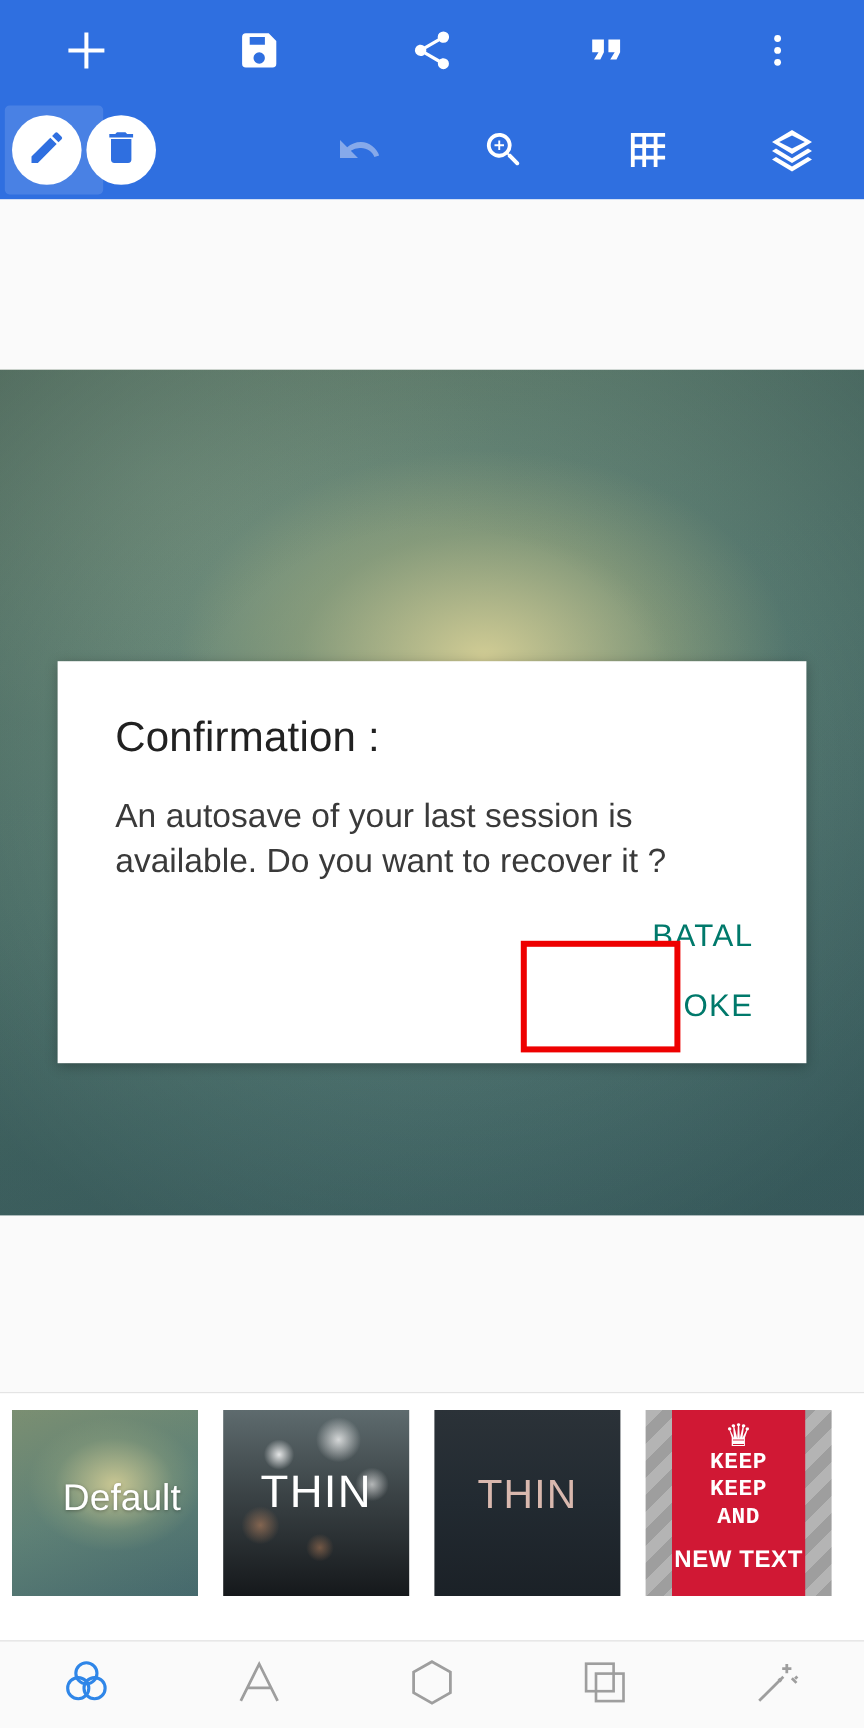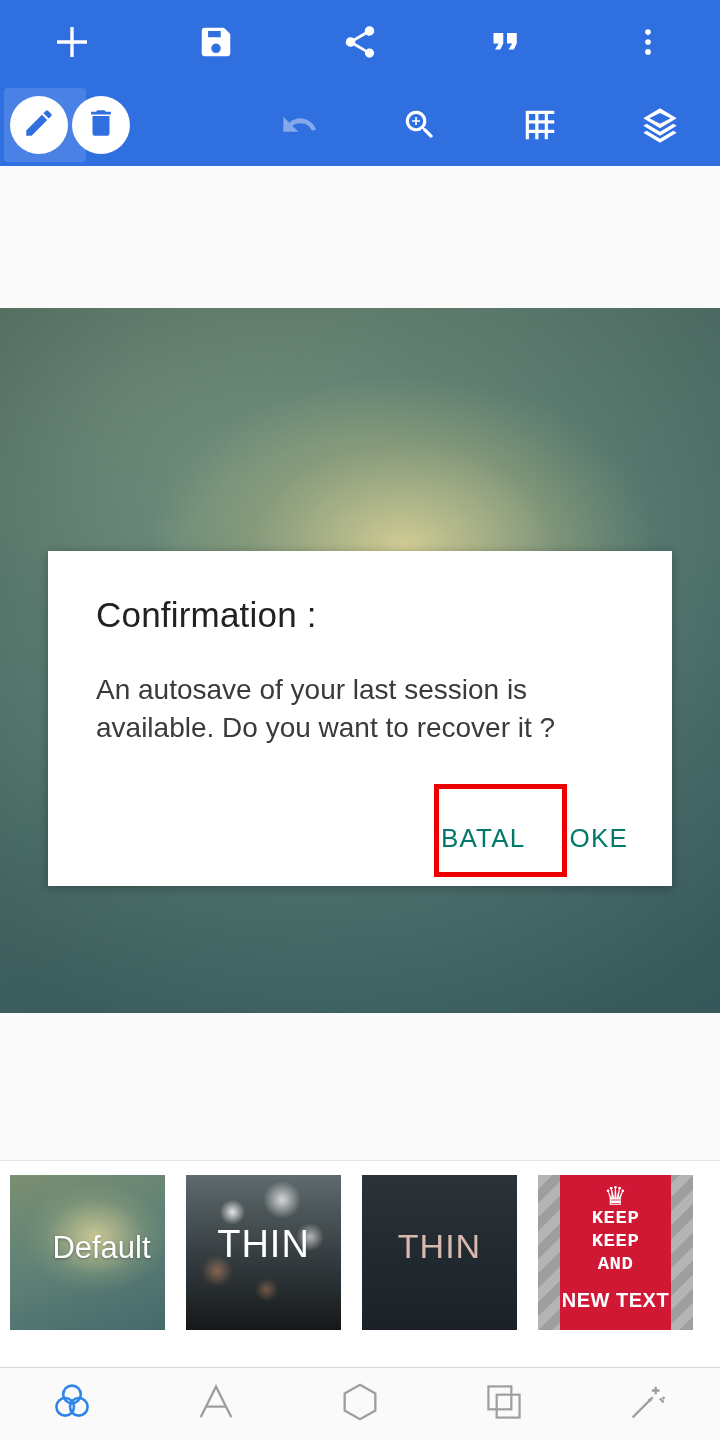--- a/index.html
+++ b/index.html
@@ -107,32 +107,33 @@
   .dialog-title {
     position: absolute;
     left: 48px; top: 44px;
     font-size: 35px;
     color: #212121;
     font-weight: 400;
     letter-spacing: 0.2px;
   }
   .dialog-body {
     position: absolute;
-    left: 48px; top: 120px;
+    left: 48px; top: 110px;
     width: 540px;
     font-size: 28px;
     line-height: 38px;
     color: #3a3a3a;
   }
   .dialog-actions {
     position: absolute;
     right: 22px;
     bottom: 18px;
     display: flex;
     align-items: flex-end;
+    flex-direction: column;
   }
   .dlg-btn {
     font-size: 26px;
     color: #00796b;
     letter-spacing: 1.2px;
     padding: 14px 22px;
     background: transparent;
     border: none;
     font-family: "Liberation Sans", sans-serif;
     cursor: pointer;

